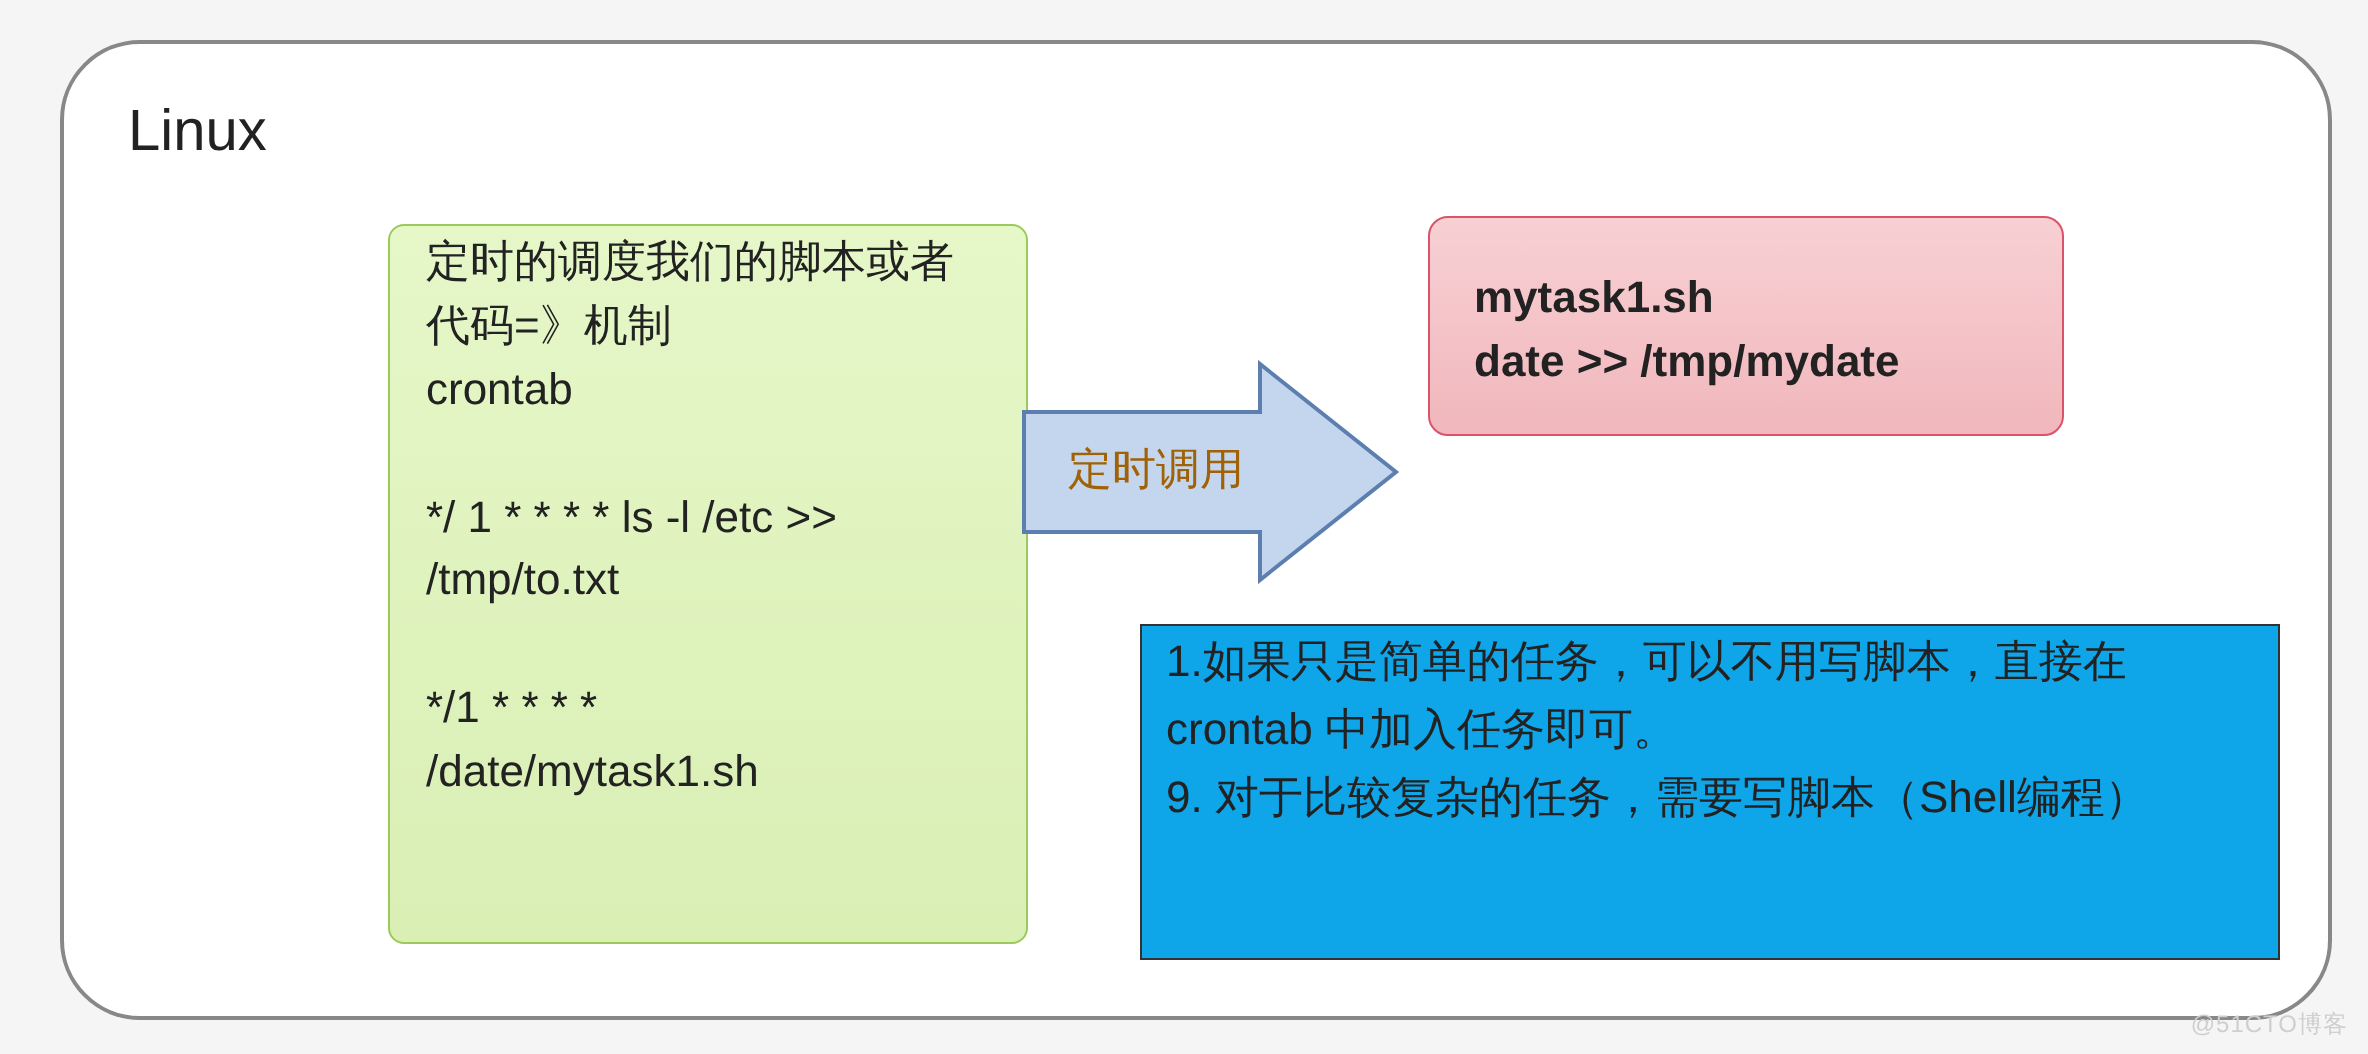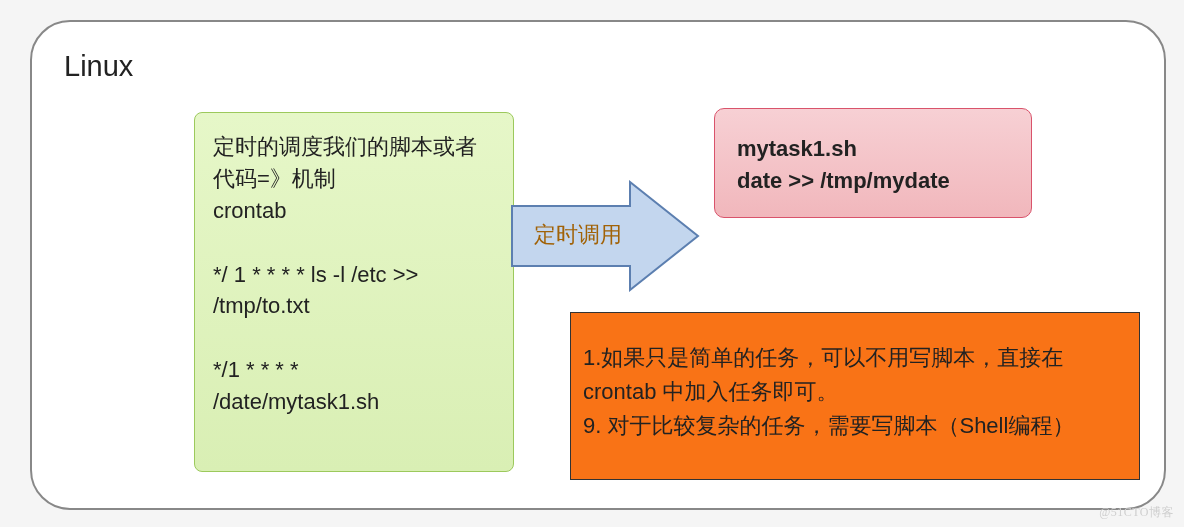--- a/index.html
+++ b/index.html
@@ -24,21 +24,21 @@
       font-size: 29px;
       color: #222;
     }
     .green-box {
       position: absolute;
       left: 162px; top: 90px;
       width: 320px; height: 360px;
       background: linear-gradient(#e6f7c8, #d9efb4);
       border: 1.5px solid #9cc95c;
       border-radius: 8px;
-      padding: 18px 18px;
+      padding: 2px 18px;
       font-size: 22px;
       color: #222;
       line-height: 1.45;
     }
     .arrow-wrap {
       position: absolute;
       left: 478px; top: 158px;
       width: 190px; height: 112px;
     }
     .arrow-label {
@@ -58,34 +58,33 @@
       padding: 24px 22px;
       font-size: 22px;
       color: #222;
       line-height: 1.45;
       font-weight: bold;
     }
     .white-box {
       position: absolute;
       left: 538px; top: 290px;
       width: 570px; height: 168px;
-      background: #f97316;
+      background: #0ea5e9;
       border: 1.5px solid #333;
-      padding: 28px 12px;
+      padding: 1px 12px;
       font-size: 22px;
       color: #222;
       line-height: 1.55;
     }
     .wm {
       position: absolute;
       right: 10px; bottom: 6px;
       font-size: 12px;
       color: #cfcfcf;
       letter-spacing: 0.5px;
-      font-family: Liberation Serif, serif;
     }
   </style>
 </head>
 <body>
 
 <div class="outer-panel">
   <div class="panel-title">Linux</div>
 
   <div class="green-box">
     <div>定时的调度我们的脚本或者代码=》机制</div>

